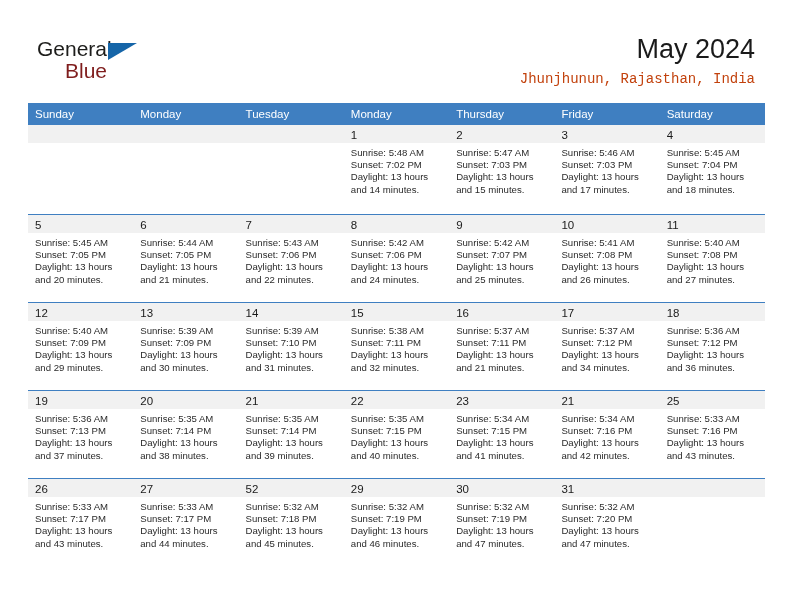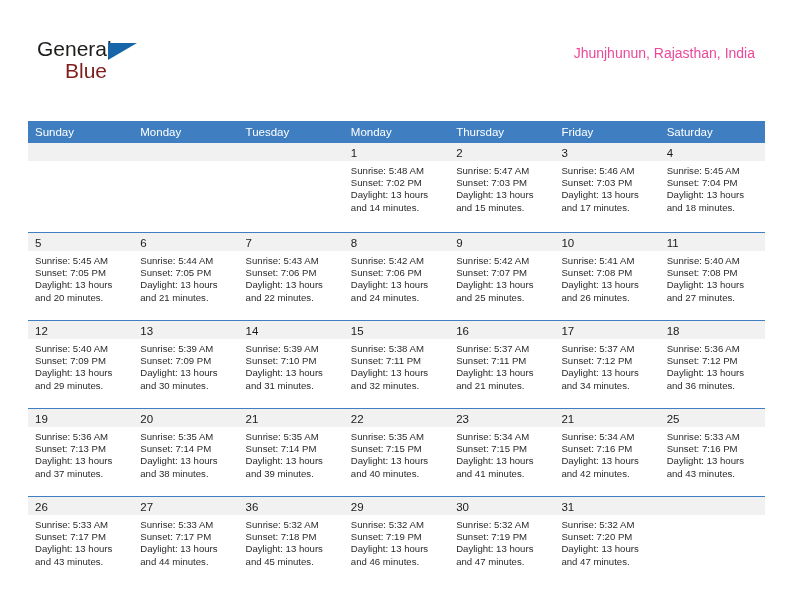--- a/index.html
+++ b/index.html
@@ -69,33 +69,33 @@
     text-align: right;
   }
   .cal-title {
     font-size: 27px;
     color: #1a1a1a;
     line-height: 32px;
     white-space: nowrap;
   }
   .cal-subtitle {
     font-size: 14px;
-    color: #ec4899;
+    color: #c2410c;
     line-height: 20px;
-    margin-top: 10px;
+    margin-top: 4px;
     white-space: nowrap;
+    font-family: Liberation Mono, monospace;
   }
 
   
   .calendar {
     position: absolute;
     left: 28px;
     top: 103px;
     width: 737px;
-    margin-top: 18px;
   }
   .weekhead {
     display: flex;
     background: #3f7fc1;
     height: 22px;
   }
   .weekhead .wh {
     flex: 1 1 0;
     color: #ffffff;
     font-size: 11.5px;
@@ -148,20 +148,21 @@
 
 <div class="page">
 
   <div class="header">
     <div class="logo">
       <span class="logo-general">General</span>
       <span class="logo-tri"></span>
       <span class="logo-blue">Blue</span>
     </div>
     <div class="title-block">
+      <div class="cal-title">May 2024</div>
       <div class="cal-subtitle">Jhunjhunun, Rajasthan, India</div>
     </div>
   </div>
 
   <div class="calendar">
     <div class="weekhead">
       <div class="wh">Sunday</div>
       <div class="wh">Monday</div>
       <div class="wh">Tuesday</div>
       <div class="wh">Monday</div>
@@ -425,21 +426,21 @@
           <div class="day">
             <div class="day-num-band"><span class="day-num">27</span></div>
             <div class="day-info">
               <div>Sunrise: 5:33 AM</div>
               <div>Sunset: 7:17 PM</div>
               <div>Daylight: 13 hours</div>
               <div>and 44 minutes.</div>
             </div>
           </div>
           <div class="day">
-            <div class="day-num-band"><span class="day-num">36</span></div>
+            <div class="day-num-band"><span class="day-num">52</span></div>
             <div class="day-info">
               <div>Sunrise: 5:32 AM</div>
               <div>Sunset: 7:18 PM</div>
               <div>Daylight: 13 hours</div>
               <div>and 45 minutes.</div>
             </div>
           </div>
           <div class="day">
             <div class="day-num-band"><span class="day-num">29</span></div>
             <div class="day-info">

